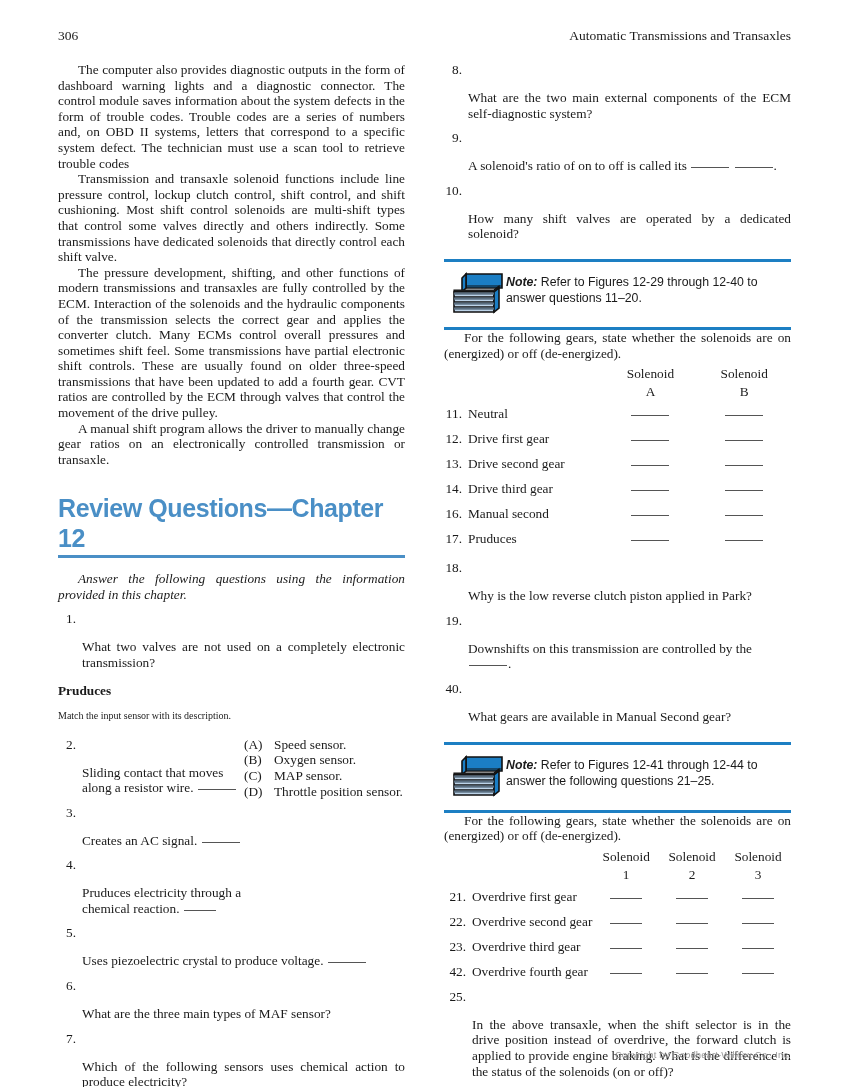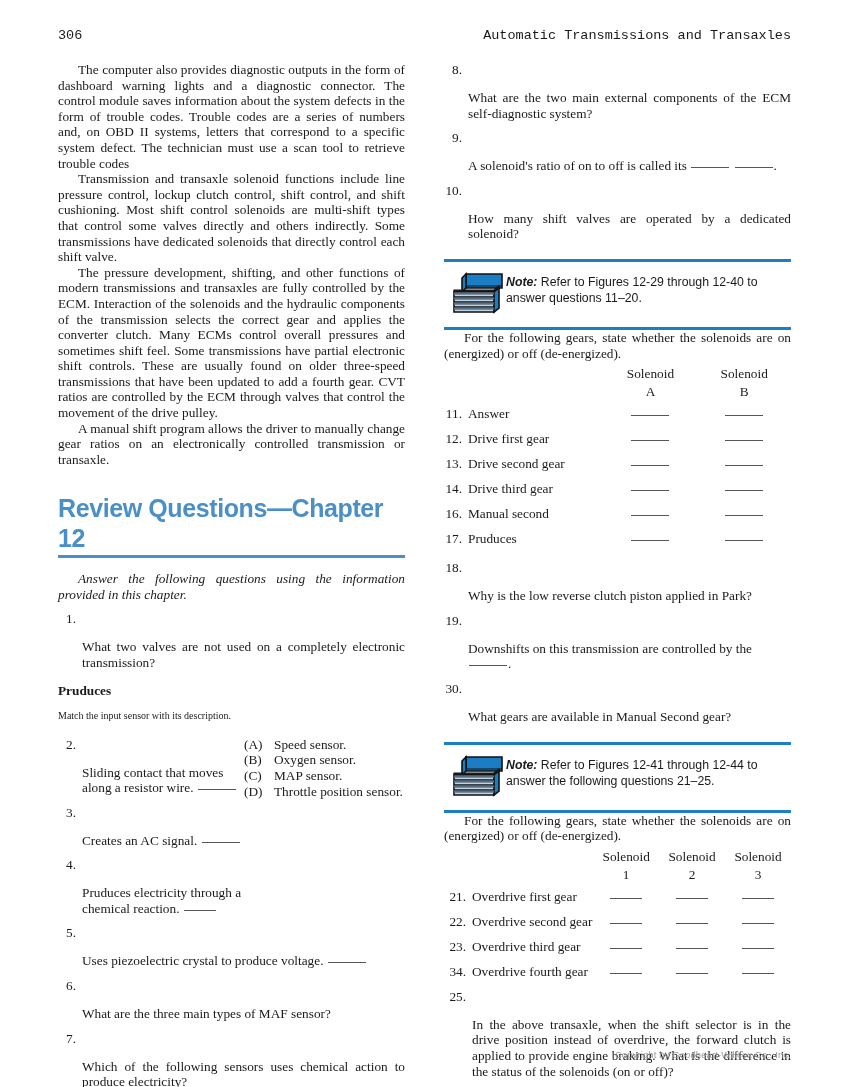--- a/index.html
+++ b/index.html
@@ -12,21 +12,21 @@
     color: #1a1a1a;
     position: relative;
     overflow: hidden;
   }
 
   
   .runhead {
     position: absolute;
     top: 28px; left: 58px; right: 58px;
     height: 20px;
-    font-family: Liberation Mono, monospace;
+    font-family: Liberation Serif, serif;
     font-size: 13.5px;
   }
   .runhead .folio { position: absolute; left: 0; top: 0; }
   .runhead .title { position: absolute; right: 0; top: 0; }
 
   
   .page {
     position: absolute;
     top: 62px; left: 58px;
     width: 733px;
@@ -384,21 +384,21 @@
           <th style="width:27%">Solenoid</th>
         </tr>
         <tr>
           <th></th>
           <th class="hnum">A</th>
           <th class="hnum">B</th>
         </tr>
       </thead>
       <tbody>
         <tr>
-          <td class="label"><span class="rownum">11.</span><span>Answer</span></td>
+          <td class="label"><span class="rownum">11.</span><span>Neutral</span></td>
           <td class="cell"><span class="blank"></span></td>
           <td class="cell"><span class="blank"></span></td>
         </tr>
         <tr>
           <td class="label"><span class="rownum">12.</span><span>Drive first gear</span></td>
           <td class="cell"><span class="blank"></span></td>
           <td class="cell"><span class="blank"></span></td>
         </tr>
         <tr>
           <td class="label"><span class="rownum">13.</span><span>Drive second gear</span></td>
@@ -431,21 +431,21 @@
     <div class="q">
       <span class="num">19.</span>
       <span class="txt">
         <span>Downshifts on this transmission are controlled by the</span>
         <br>
         <span class="blank"></span><span>.</span>
       </span>
     </div>
 
     <div class="q">
-      <span class="num">30.</span>
+      <span class="num">40.</span>
       <span class="txt left">What gears are available in Manual Second gear?</span>
     </div>
 
     <div class="notebox">
       <div class="icon-wrap">
         <svg width="52" height="42" viewBox="0 0 52 42" xmlns="http://www.w3.org/2000/svg">
           <polygon points="14,2 50,2 50,16 14,16" fill="#1b7ec4" stroke="#111" stroke-width="1.6"></polygon>
           <polygon points="10,6 14,2 14,16 10,20" fill="#1b7ec4" stroke="#111" stroke-width="1.6"></polygon>
           <line x1="14" y1="14" x2="50" y2="14" stroke="#111" stroke-width="1.2"></line>
           <polygon points="2,18 42,18 47,14 47,16 42,20 2,20" fill="#2b2b2b" stroke="#111" stroke-width="1.2"></polygon>
@@ -496,21 +496,21 @@
           <td class="cell"><span class="blank sm"></span></td>
           <td class="cell"><span class="blank sm"></span></td>
         </tr>
         <tr>
           <td class="label"><span class="rownum w2">23.</span><span>Overdrive third gear</span></td>
           <td class="cell"><span class="blank sm"></span></td>
           <td class="cell"><span class="blank sm"></span></td>
           <td class="cell"><span class="blank sm"></span></td>
         </tr>
         <tr>
-          <td class="label"><span class="rownum w2">34.</span><span>Overdrive fourth gear</span></td>
+          <td class="label"><span class="rownum w2">42.</span><span>Overdrive fourth gear</span></td>
           <td class="cell"><span class="blank sm"></span></td>
           <td class="cell"><span class="blank sm"></span></td>
           <td class="cell"><span class="blank sm"></span></td>
         </tr>
       </tbody>
     </table>
 
     <div class="q" style="margin-top:5px">
       <span class="num w2" style="width:28px;flex:0 0 28px">25.</span>
       <span class="txt">In the above transaxle, when the shift selector is in the drive position instead of overdrive, the forward clutch is applied to provide engine braking. What is the difference in the status of the solenoids (on or off)?</span>

